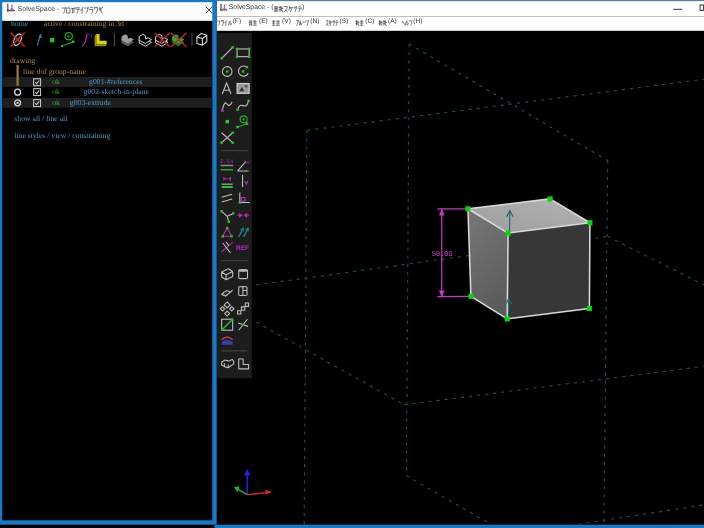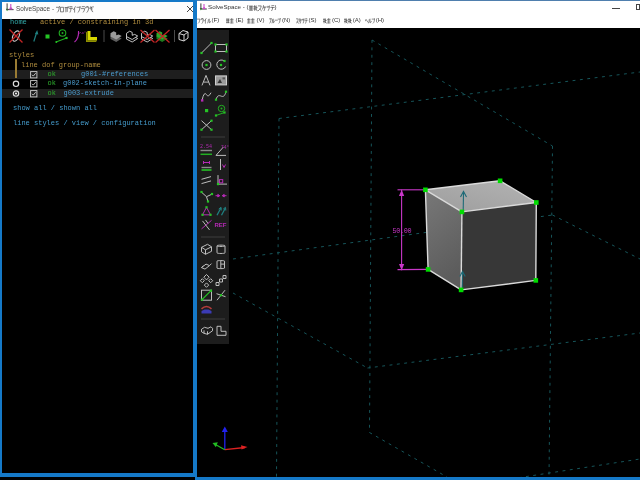--- a/index.html
+++ b/index.html
@@ -1,17 +1,17 @@
 <!DOCTYPE html>
 <html><head><meta charset="utf-8"><style>
 *{margin:0;padding:0;box-sizing:border-box}
 html,body{width:640px;height:480px;background:#000;overflow:hidden;position:relative;
  font-family:"Liberation Sans",sans-serif}
 .t{position:absolute;line-height:1}
-.mono{font-family:Liberation Mono, monospace;font-size:7px;white-space:pre}
+.mono{font-family:Liberation Serif, serif;font-size:7px;white-space:pre}
 svg{position:absolute;display:block}
 </style></head>
 <body>
 
 <div class="t" style="left:195px;top:0;width:445px;height:480px;background:#000"></div>
 <div class="t" style="left:195px;top:0;width:445px;height:1px;background:#4f7fae"></div>
 <div class="t" style="left:197px;top:1px;width:443px;height:14px;background:#fff"></div>
 <div class="t" style="left:197px;top:15px;width:443px;height:13px;background:#fff"></div>
 
 <svg style="left:199px;top:2.5px" width="8" height="8" viewBox="0 0 8 8">
@@ -399,30 +399,30 @@
  <use href="#brk" x="154.5" y="4.2" fill="#2dab2d"></use>
  <path d="M153.5 3 L167.5 15.5 M167.5 3 L153.5 15.5" stroke="#c22525" stroke-width="1.3" fill="none"></path>
 
  <line x1="172.5" y1="3" x2="172.5" y2="15" stroke="#4a4a4a" stroke-width="1"></line>
 
  <g stroke="#d5d5d5" stroke-width="1" fill="none" stroke-linejoin="round">
   <path d="M177 6.5 L181 3.5 L186 5 L186 11 L182 14 L177 12.5 Z"></path>
   <path d="M177 6.5 L182 8 L186 5 M182 8 L182 14"></path>
  </g>
 </svg>
-<span class="t mono" style="left:9px;top:52px;color:#af8c3e">styles</span>
+<span class="t mono" style="left:9px;top:52px;color:#af8c3e">drawing</span>
 <span class="t mono" style="left:21px;top:61.5px;color:#af8c3e">line dof group-name</span>
 
 <div class="t" style="left:2px;top:70px;width:191px;height:8.6px;background:#1e1e1e"></div>
 <div class="t" style="left:2px;top:89px;width:191px;height:8.6px;background:#1e1e1e"></div>
 <div class="t" style="left:15px;top:59px;width:1.6px;height:18.5px;background:#9a7c34"></div>
 <span class="t mono" style="left:47.5px;top:70.8px;color:#2faf2f">ok</span>
 <span class="t mono" style="left:81px;top:70.8px;color:#4a9bcd">g001-#references</span>
 <span class="t mono" style="left:47.5px;top:80.3px;color:#2faf2f">ok</span>
-<span class="t mono" style="left:63px;top:80.3px;color:#4a9bcd">g002-sketch-in-plane</span>
+<span class="t mono" style="left:76px;top:80.3px;color:#4a9bcd">g002-sketch-in-plane</span>
 <span class="t mono" style="left:47.5px;top:89.8px;color:#2faf2f">ok</span>
 <span class="t mono" style="left:63.5px;top:89.8px;color:#4a9bcd">g003-extrude</span>
 
 <svg style="left:12px;top:80px" width="9" height="9" viewBox="0 0 9 9">
  <circle cx="4" cy="3.8" r="2.7" stroke="#dcdcdc" stroke-width="1.15" fill="none"></circle>
 </svg>
 <svg style="left:12px;top:89.5px" width="9" height="9" viewBox="0 0 9 9">
  <circle cx="4" cy="3.5" r="2.7" stroke="#dcdcdc" stroke-width="1.15" fill="none"></circle>
  <circle cx="4" cy="3.5" r="1.1" fill="#e8e8e8"></circle>
 </svg>
@@ -432,14 +432,14 @@
  <path d="M2 3.8 L3.3 5.1 L5.7 2.2" stroke="#c9c9c9" stroke-width="0.95" fill="none"></path>
 </svg>
 <svg style="left:30px;top:80px" width="8" height="8" viewBox="0 0 8 8">
  <rect x="0.6" y="0.6" width="6.3" height="6.3" stroke="#c9c9c9" stroke-width="0.95" fill="none"></rect>
  <path d="M2 3.8 L3.3 5.1 L5.7 2.2" stroke="#c9c9c9" stroke-width="0.95" fill="none"></path>
 </svg>
 <svg style="left:30px;top:89.5px" width="8" height="8" viewBox="0 0 8 8">
  <rect x="0.6" y="0.6" width="6.3" height="6.3" stroke="#c9c9c9" stroke-width="0.95" fill="none"></rect>
  <path d="M2 3.8 L3.3 5.1 L5.7 2.2" stroke="#c9c9c9" stroke-width="0.95" fill="none"></path>
 </svg>
-<span class="t mono" style="left:13px;top:104.5px;color:#459ccd">show all / shown all</span>
-<span class="t mono" style="left:13px;top:119.5px;color:#459ccd">line styles / view / configuration</span>
+<span class="t mono" style="left:13px;top:104.5px;color:#459ccd">show all / line all</span>
+<span class="t mono" style="left:13px;top:119.5px;color:#459ccd">line styles / view / constraining</span>
 
 </body></html>

